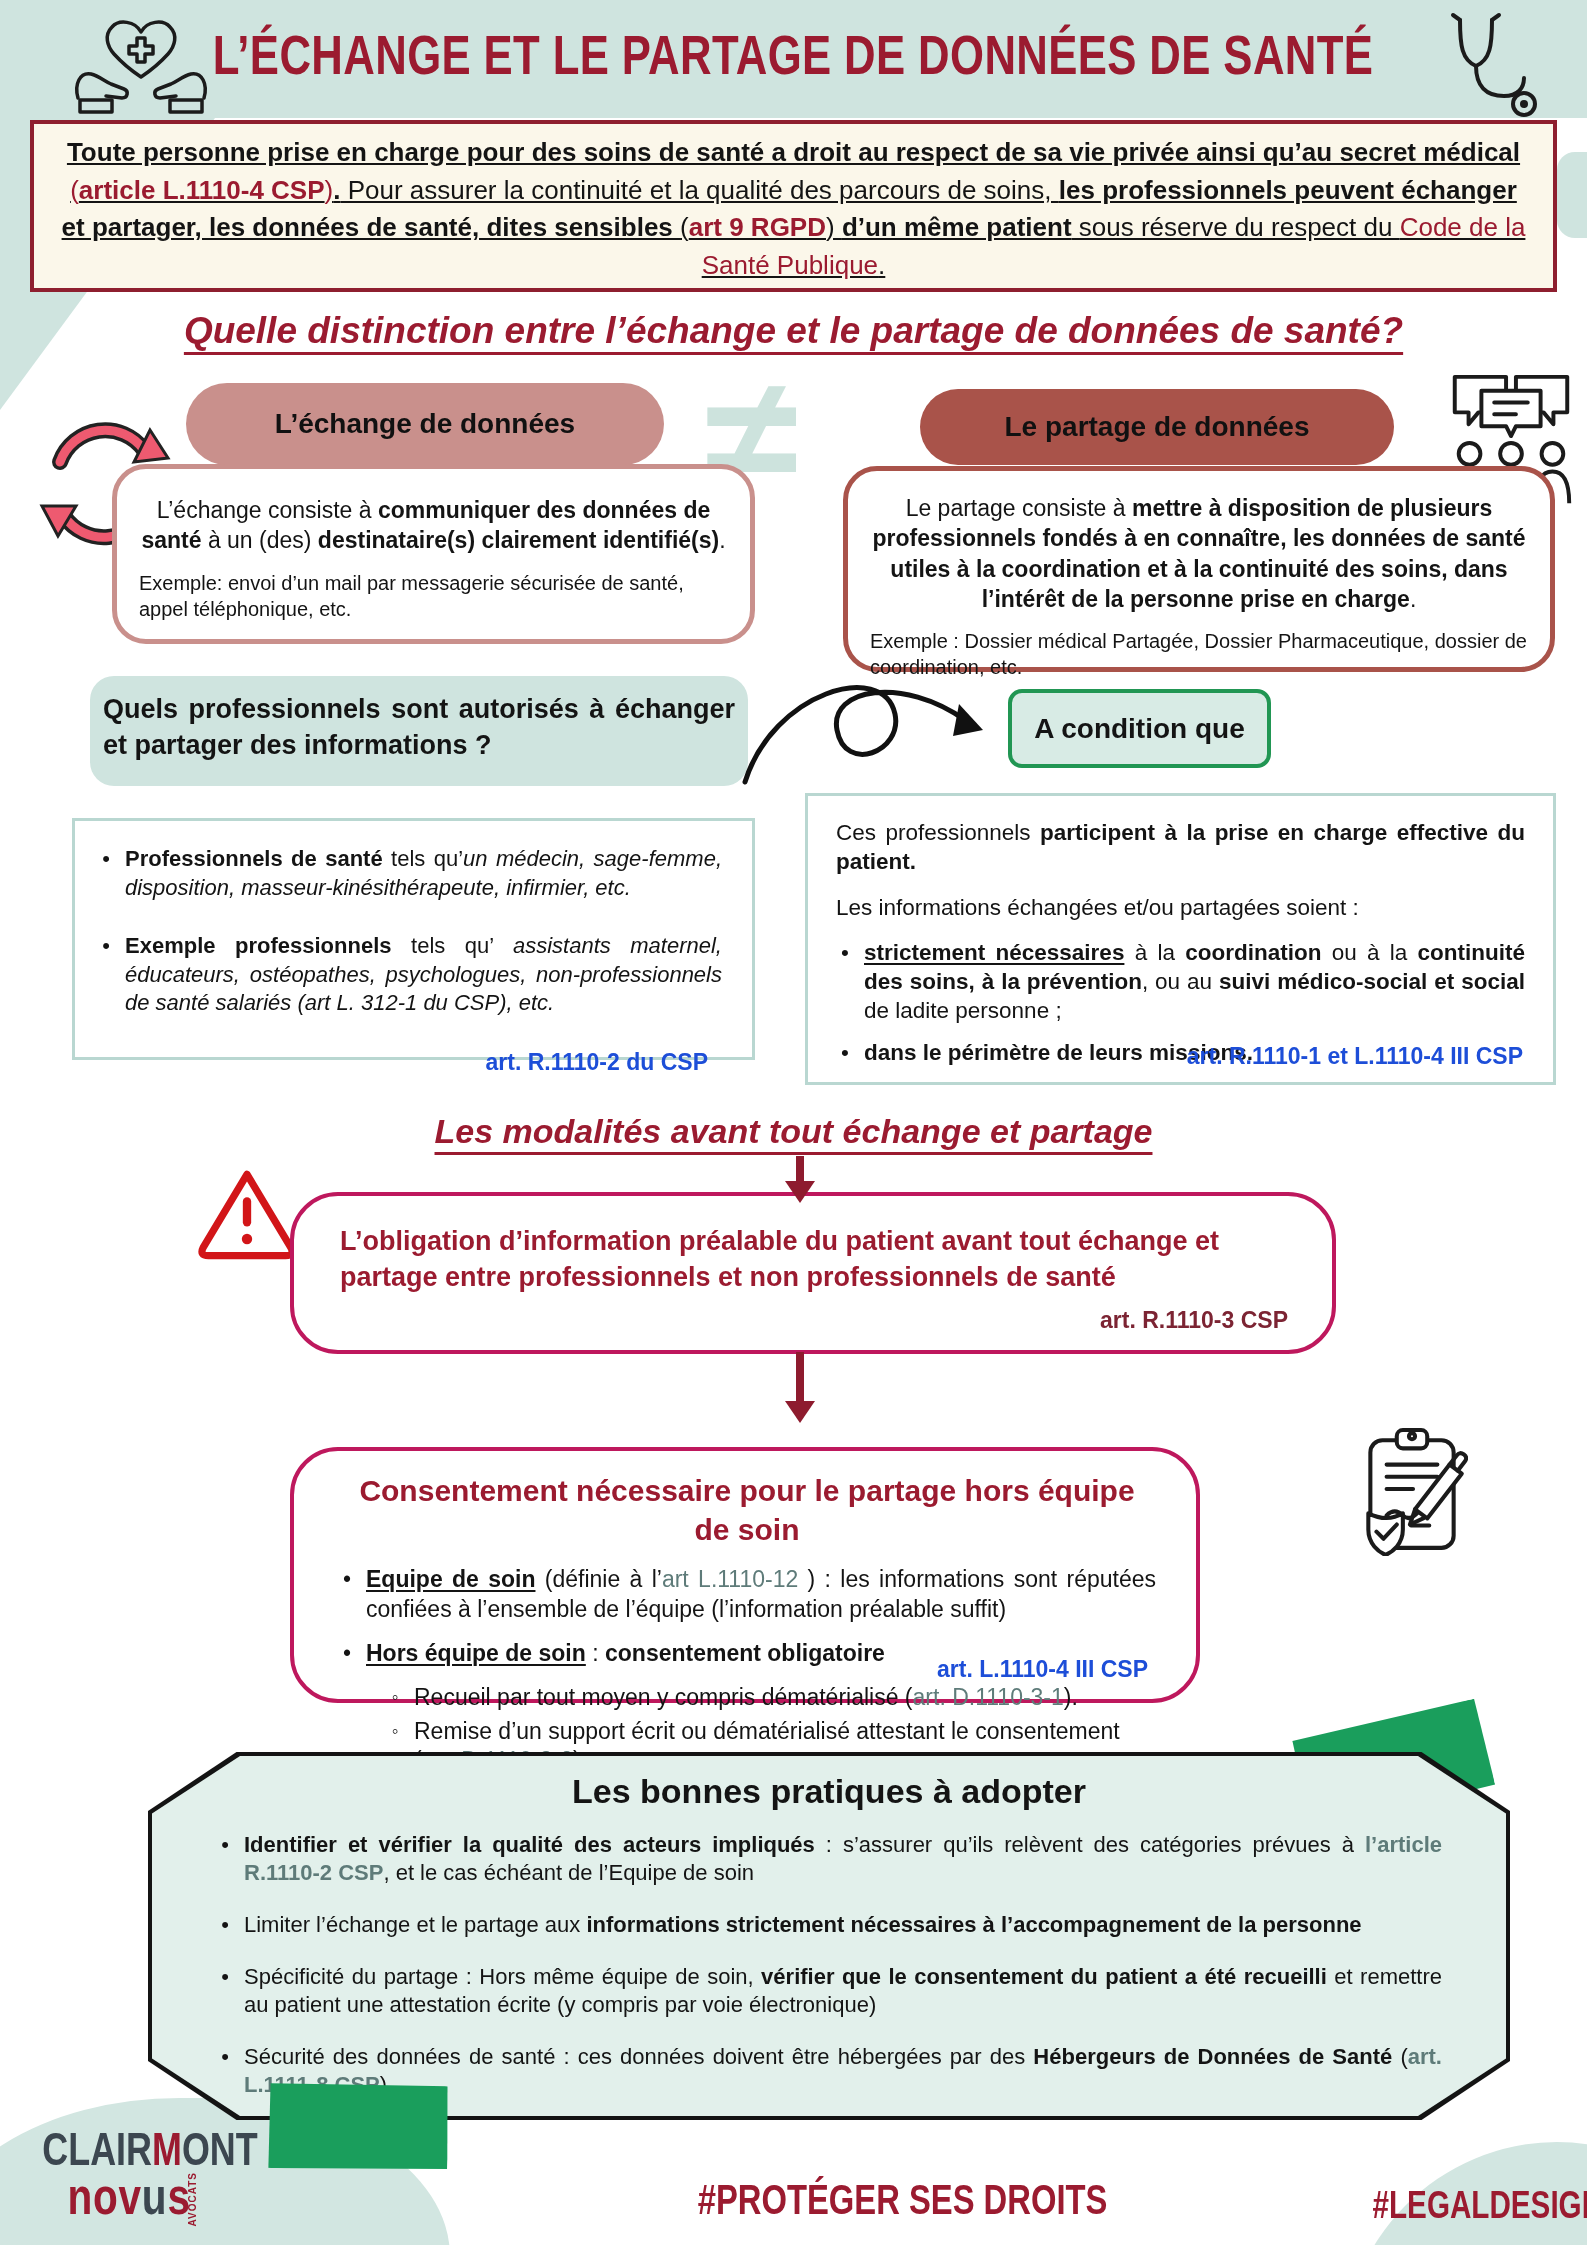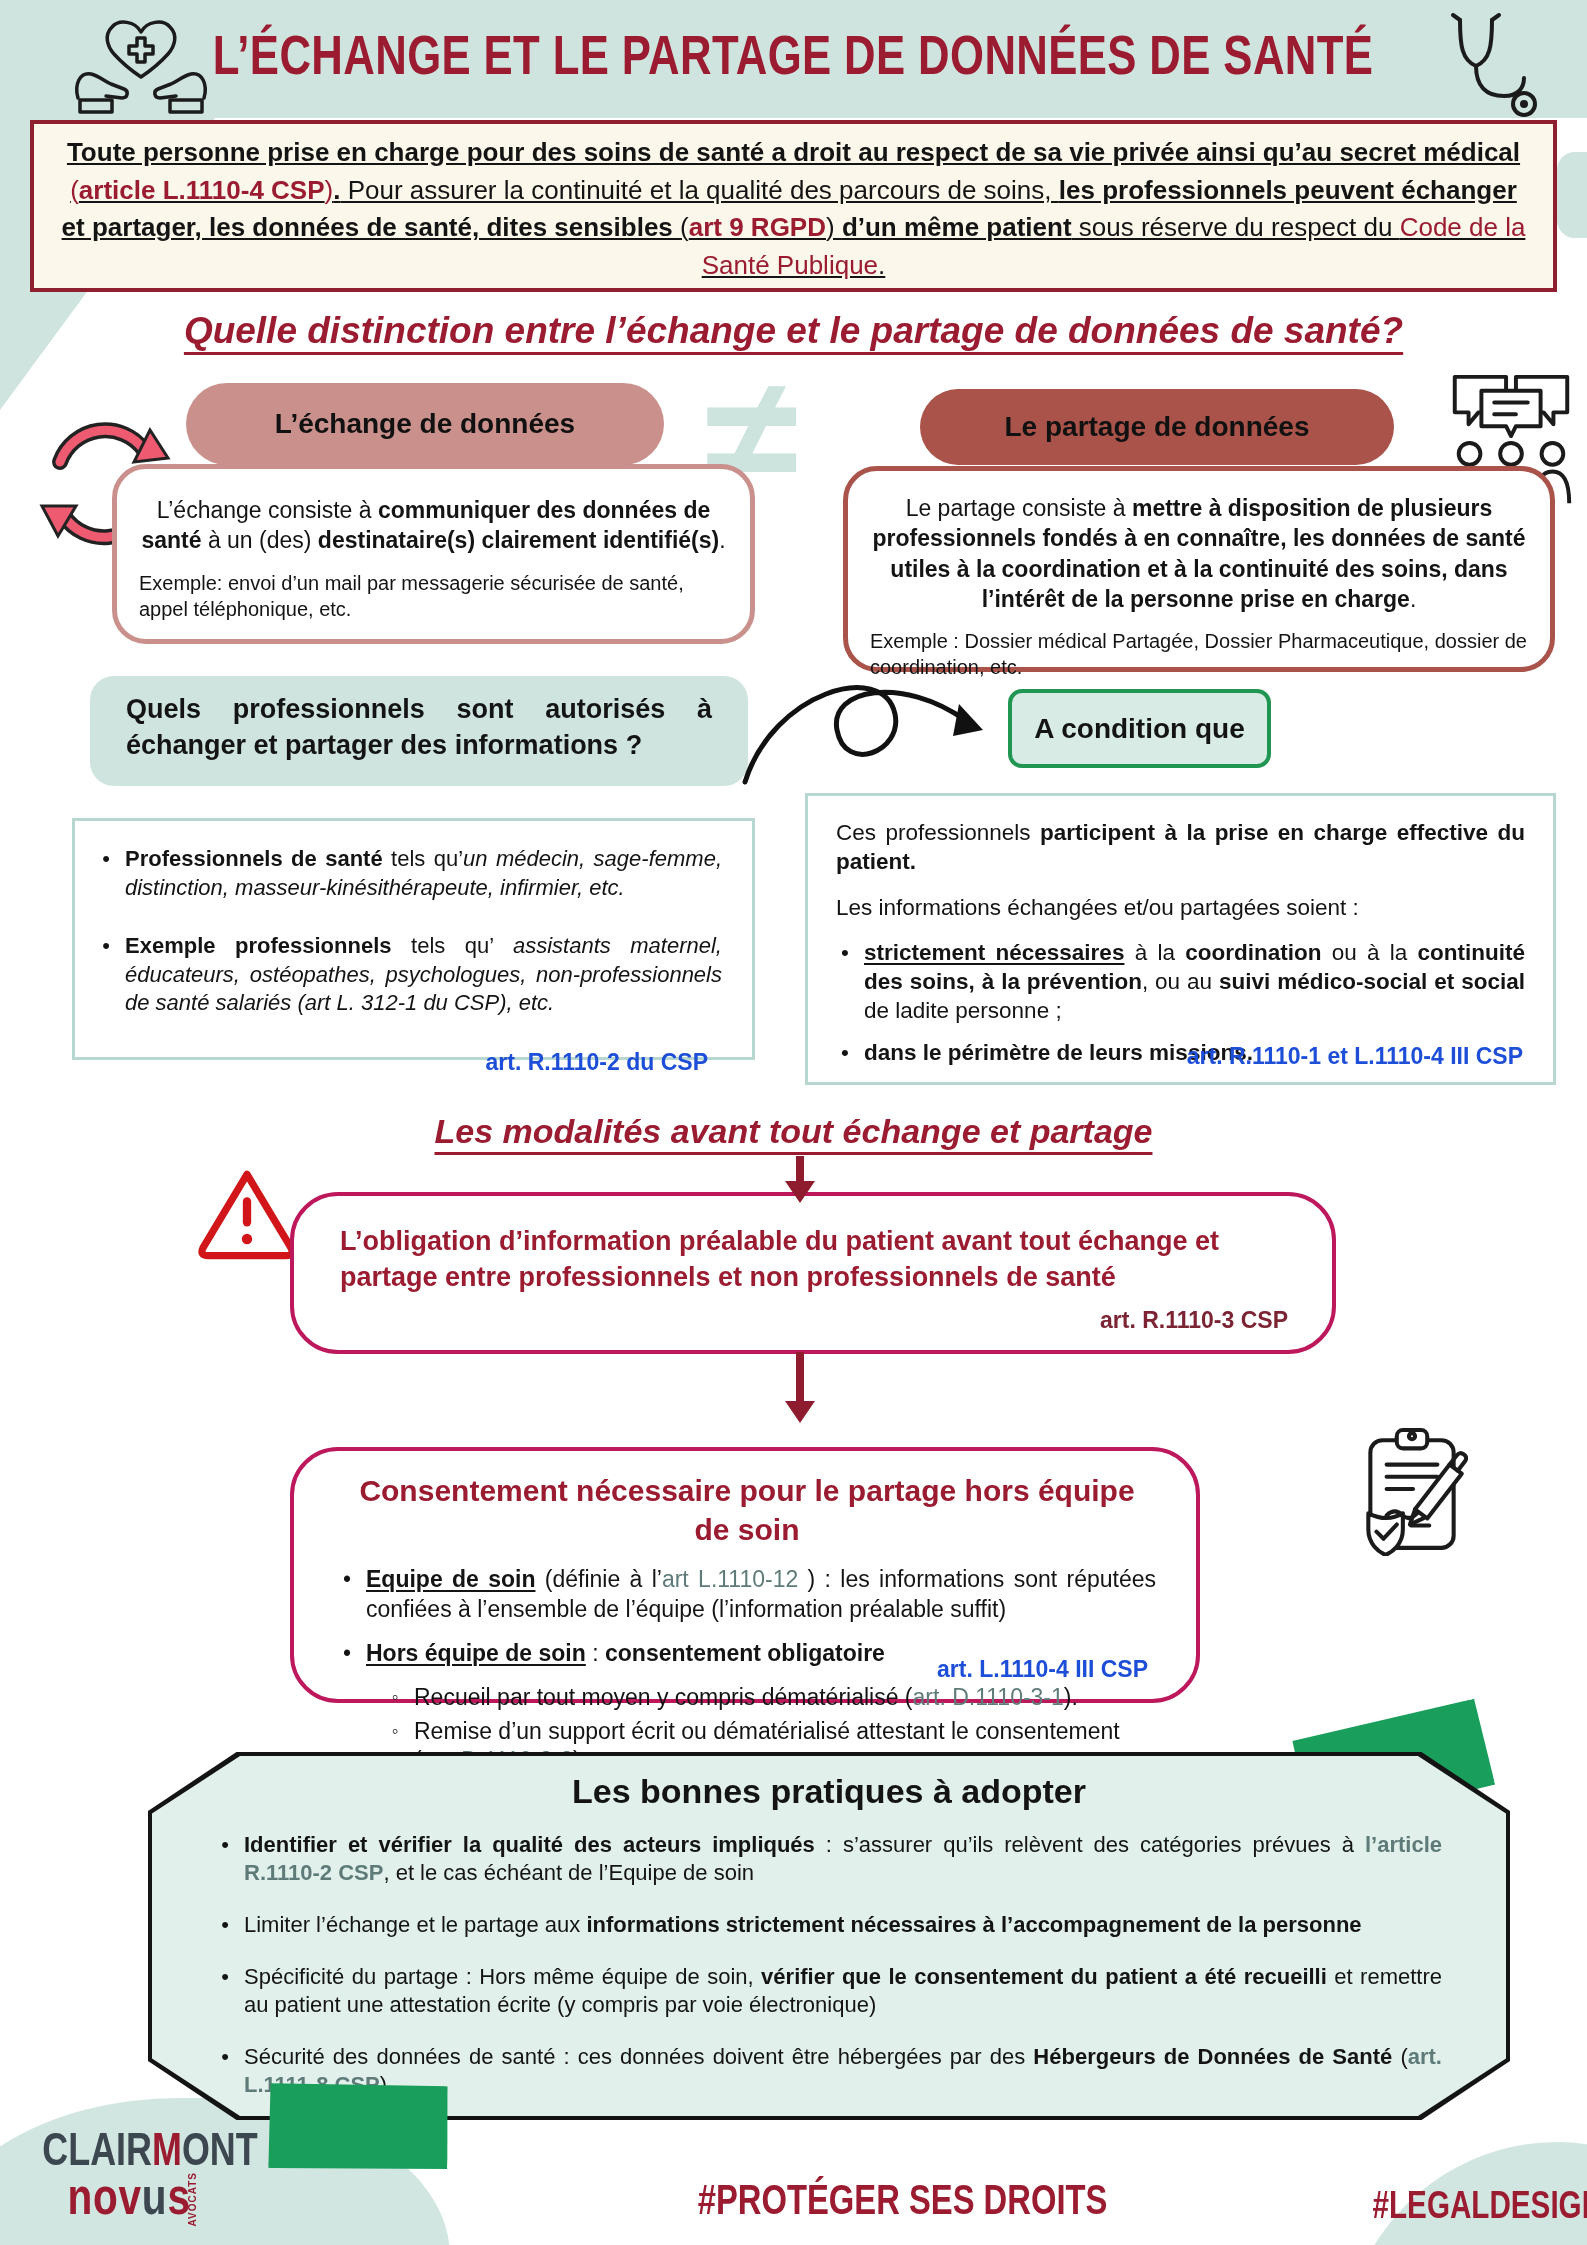--- a/index.html
+++ b/index.html
@@ -40,21 +40,21 @@
   .pill-ex{left:186px;top:383px;width:478px;height:82px;background:#c9908c;border-radius:44px;}
   .pill-sh{left:920px;top:389px;width:474px;height:76px;background:#a9534a;border-radius:40px;}
   .neq{position:absolute;left:705px;top:352px;font-size:170px;line-height:1;color:#cde3dd;font-weight:700;}
   .defbox{position:absolute;background:#fff;z-index:2;}
   .def-ex{left:112px;top:464px;width:643px;height:180px;border:5px solid #c9908c;border-radius:34px;padding:26px 22px 0;}
   .def-sh{left:843px;top:466px;width:712px;height:206px;border:5px solid #a9534a;border-radius:34px;padding:22px 22px 0;}
   .defbox .p1{text-align:center;font-size:23px;line-height:1.32;}
   .defbox .p2{text-align:left;font-size:20px;line-height:1.3;margin-top:14px;}
   
   .who{position:absolute;left:90px;top:676px;width:658px;height:110px;background:#cfe4df;border-radius:24px;
-       padding:15px 36px;font-size:27px;font-weight:800;line-height:1.35;text-align:justify;}
+       padding:15px 13px;font-size:27px;font-weight:800;line-height:1.35;text-align:justify;}
   .acond{position:absolute;left:1008px;top:689px;width:263px;height:79px;background:#d8ebe5;
          border:4px solid #219653;border-radius:14px;display:flex;align-items:center;justify-content:center;
          font-size:28px;font-weight:800;}
   .tealbox{position:absolute;background:#fff;border:3px solid #b9d7d1;}
   .pro{left:72px;top:818px;width:683px;height:242px;padding:24px 30px 0 22px;font-size:22px;line-height:1.3;}
   .cdl{left:805px;top:793px;width:751px;height:292px;padding:22px 28px 0;font-size:22.5px;line-height:1.3;}
   .cdl .p2{margin-top:16px;}
   .bullets{margin-top:0;}
   .bullet{display:flex;gap:10px;margin-bottom:14px;}
   .marker{flex:0 0 18px;text-align:center;}
@@ -192,21 +192,21 @@
   </svg>
 
   <div class="acond">
     <span>A condition que</span>
   </div>
 
   <div class="tealbox pro">
     <div class="bullets">
         <div class="bullet">
           <span class="marker">•</span>
-          <span class="btext"><span class="b">Professionnels de santé</span><span> tels qu’</span><span class="i">un médecin, sage-femme, distinction, masseur-kinésithérapeute, infirmier, etc.</span></span>
+          <span class="btext"><span class="b">Professionnels de santé</span><span> tels qu’</span><span class="i">un médecin, sage-femme, disposition, masseur-kinésithérapeute, infirmier, etc.</span></span>
         </div>
         <div class="bullet">
           <span class="marker">•</span>
           <span class="btext"><span class="b">Exemple professionnels</span><span> tels qu’ </span><span class="i">assistants maternel, éducateurs, ostéopathes, psychologues, non-professionnels de santé salariés (art L. 312-1 du CSP), etc.</span></span>
         </div>
       </div>
     <div class="ref">art.  R.1110-2 du CSP</div>
   </div>
 
   <div class="tealbox cdl">

